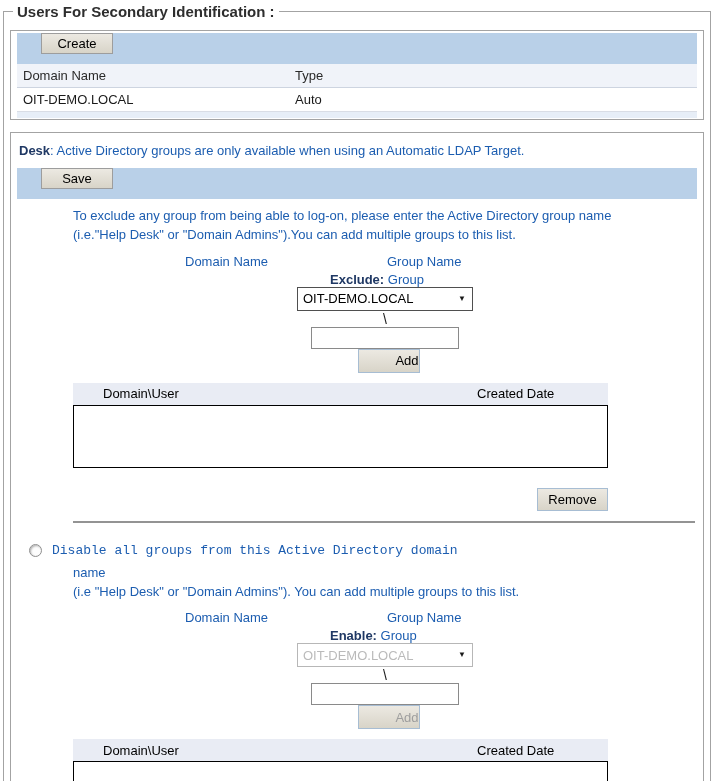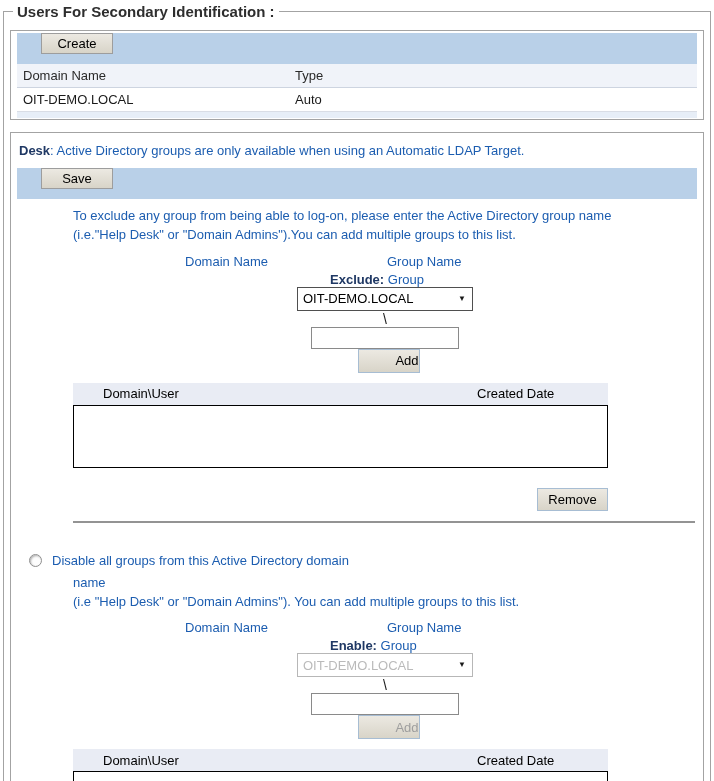--- a/index.html
+++ b/index.html
@@ -91,21 +91,21 @@
   .list-header .lh2{width:131px;}
   .listbox{
     width:533px;height:61px;border:1px solid #000;background:#fff;
   }
   .remove-row{width:535px;display:flex;justify-content:flex-end;margin-top:20px;}
 
   .divider{
     margin:10px 0 0 56px;width:622px;height:0;
     border-top:2px solid #939393;
   }
-  .section-disable .radio-row{margin-top:30px;}
+  .section-disable .radio-row{margin-top:20px;font-family:Liberation Mono, monospace;}
 </style>
 </head>
 <body>
 
 <fieldset class="outer-fieldset">
   <legend>Users For Secondary Identification :</legend>
 
   <fieldset class="inner-fieldset targets">
 
 

